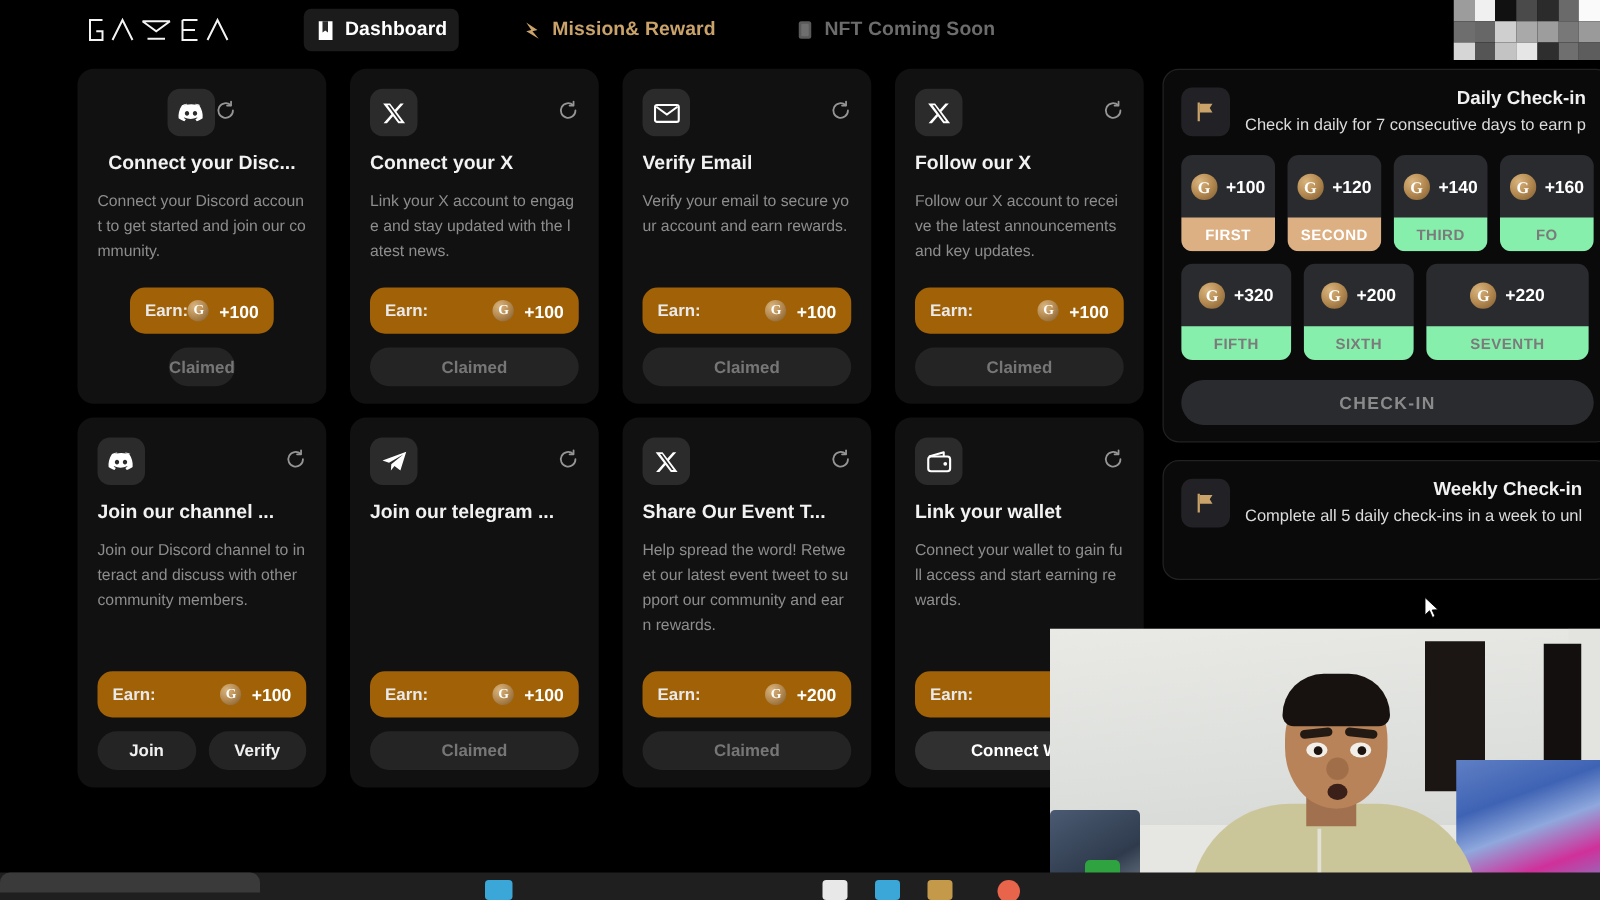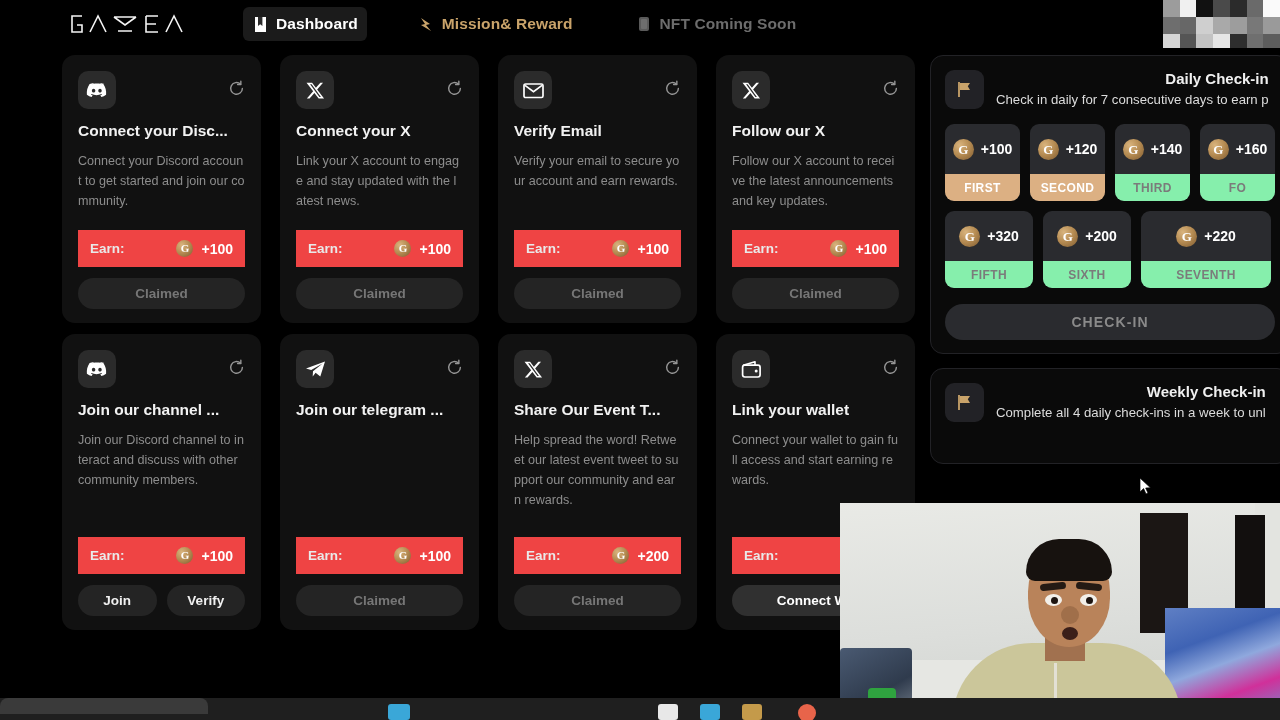--- a/index.html
+++ b/index.html
@@ -63,21 +63,21 @@
     font-size: 15.5px; font-weight: 700; color: #f2f2f2;
     white-space: nowrap; overflow: hidden;
   }
   .card-desc {
     margin-top: 11px;
     font-size: 12.6px; line-height: 20px; color: #8d8d8d;
     word-break: break-all;
   }
   .earn {
     margin-top: auto;
-    background: #ef4444; border-radius: 0;
+    background: #a16207; border-radius: 12px;
     height: 37px; display: flex; align-items: center;
     padding: 8px 12px; justify-content: space-between;
   }
   .earn-label { font-size: 13.5px; color: #e9e9e9; font-weight: 600; }
   .earn-right { display: flex; align-items: center; gap: 8px; }
   .earn-val { font-size: 14px; font-weight: 700; color: #ffffff; }
   .coin {
     width: 17px; height: 17px; border-radius: 50%;
     background: radial-gradient(circle at 33% 30%, #d9b47e 0%, #b58b52 48%, #7d5a30 100%);
     display: flex; align-items: center; justify-content: center;
@@ -251,21 +251,21 @@
       <i style="background:#5c5c5c"></i>
       <i style="background:#b0b0b0"></i>
       <i style="background:#8f8f8f"></i>
       <i style="background:#888"></i>
       <i style="background:#9e9e9e"></i>
   </div>
 
   <div id="main">
 
     <div id="task-grid">
-        <div class="card" style="min-height: 268px;">
+        <div class="card" style="min-height: 268px; align-items: center;">
           <div class="card-top">
             <div class="badge">
               <svg width="22" height="17" viewBox="0 0 22 17">
                 <path d="M18.4 2.1A16 16 0 0 0 14.4.9l-.25.5c1.4.35 2.5.85 3.5 1.5-1.8-.9-3.6-1.45-6.65-1.45S6.15 2 4.35 2.9c1-.65 2.1-1.15 3.5-1.5L7.6.9A16 16 0 0 0 3.6 2.1C1.2 5.7.55 9.2.88 12.65c1.6 1.2 3.15 1.9 4.7 2.35l1.1-1.7c-.62-.24-1.2-.54-1.73-.9.15-.1.3-.22.43-.33 3.33 1.55 6.93 1.55 10.2 0 .15.12.3.23.45.33-.53.36-1.1.66-1.74.9l1.1 1.7c1.56-.45 3.1-1.15 4.7-2.35.4-4-.64-7.47-2.7-10.55zM7.6 10.6c-.95 0-1.73-.87-1.73-1.94S6.63 6.7 7.6 6.7s1.75.88 1.73 1.96c0 1.07-.77 1.94-1.73 1.94zm6.4 0c-.95 0-1.73-.87-1.73-1.94s.76-1.96 1.73-1.96 1.75.88 1.73 1.96c0 1.07-.77 1.94-1.73 1.94z" fill="#fff"></path>
               </svg>
             </div>
             <svg class="refresh" viewBox="0 0 18 18">
               <path d="M15.2 8.9a6.2 6.2 0 1 1-1.9-4.45" fill="none" stroke="#c9c9c9" stroke-width="1.5" stroke-linecap="round"></path>
               <path d="M13.6 1.3v3.4h-3.4" fill="none" stroke="#c9c9c9" stroke-width="1.5" stroke-linecap="round" stroke-linejoin="round"></path>
             </svg>
@@ -539,21 +539,21 @@
       <div class="panel" style="min-height:96px;">
         <div class="panel-head">
           <div class="flag-badge">
             <svg width="19" height="19" viewBox="0 0 19 19">
                 <path d="M4 2v15" stroke="#c9a36a" stroke-width="1.8" fill="none"></path>
                 <path d="M5 3h10l-2.2 3.3L15 10H5z" fill="#c9a36a"></path>
               </svg>
           </div>
           <div>
             <div class="panel-title">Weekly Check-in</div>
-            <div class="panel-sub">Complete all 4 daily check-ins in a week to unl</div>
+            <div class="panel-sub">Complete all 5 daily check-ins in a week to unl</div>
           </div>
         </div>
       </div>
 
     </div>
   </div>
 
   <svg class="cursor" viewBox="0 0 12 18">
     <path d="M0 0 L0 14 L3.6 10.6 L6 16 L8 15 L5.7 10 L10.5 9.8 Z" fill="#fff" stroke="#000" stroke-width=".7"></path>
   </svg>

